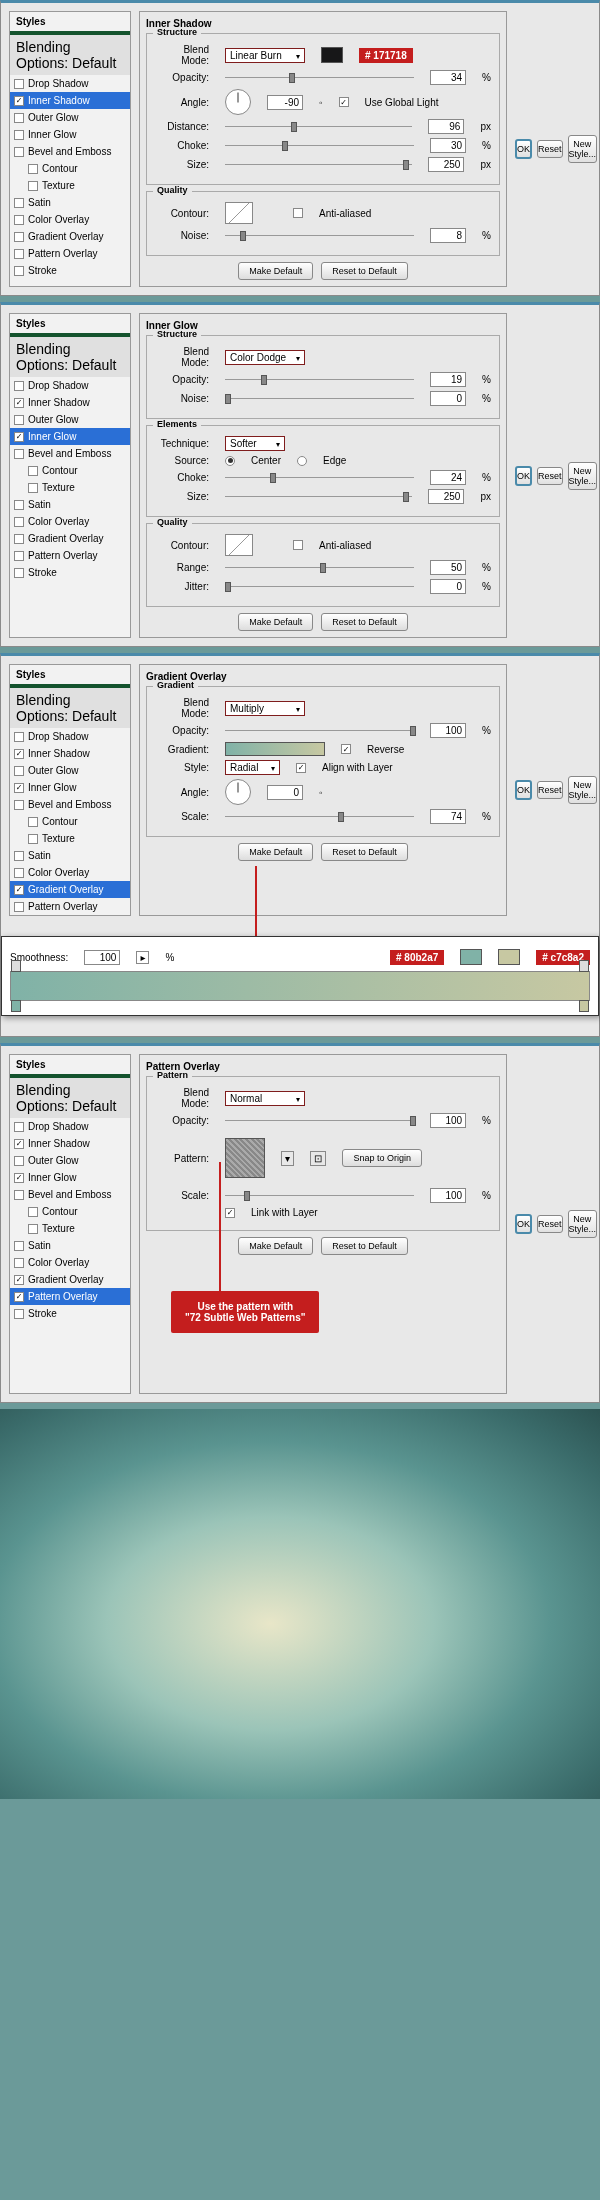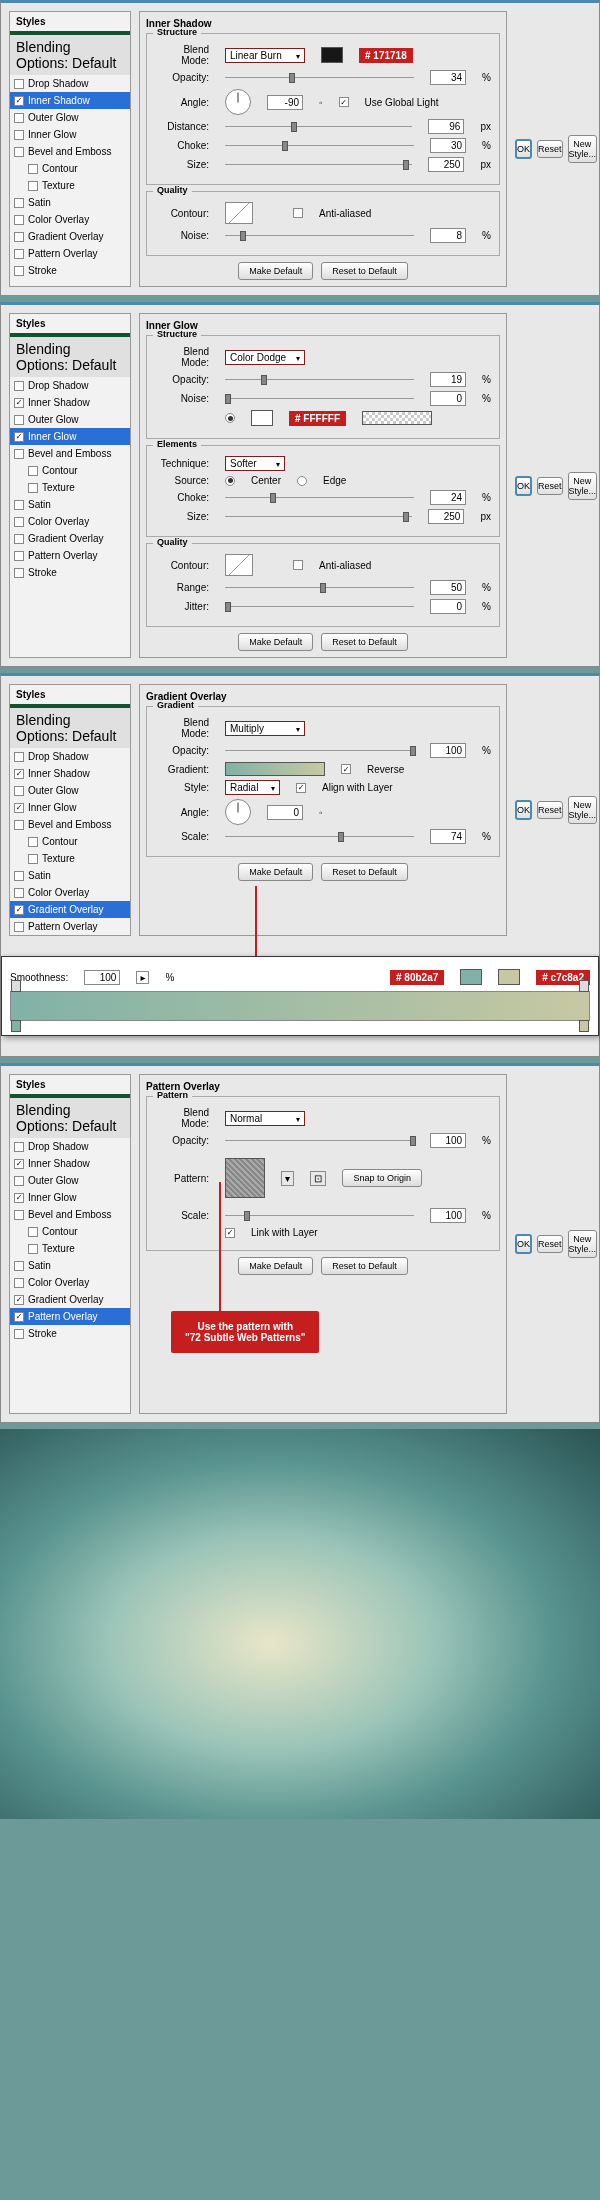--- a/index.html
+++ b/index.html
@@ -266,27 +266,20 @@
           <span>%</span>
         </div>
    <div class="row">
           <span class="lbl">Noise:</span>
           <span class="slider">
             <span class="slider-thumb" style="left:0"></span>
           </span>
           <span class="num">0</span>
           <span>%</span>
         </div>
-   <div class="row">
-          <span class="lbl"></span>
-          <span class="radio on"></span>
-          <span class="swatch" style="background:#fff"></span>
-          <span class="tag"># FFFFFF</span>
-          <span class="grad-strip checker" style="max-width:70px"></span>
-        </div>
   </div>
   <div class="group">
    <span class="group-title">Elements</span>
    <div class="row">
           <span class="lbl">Technique:</span>
           <span class="sel-box" style="width:60px">
             <span>Softer</span>
           </span>
         </div>
    <div class="row">

